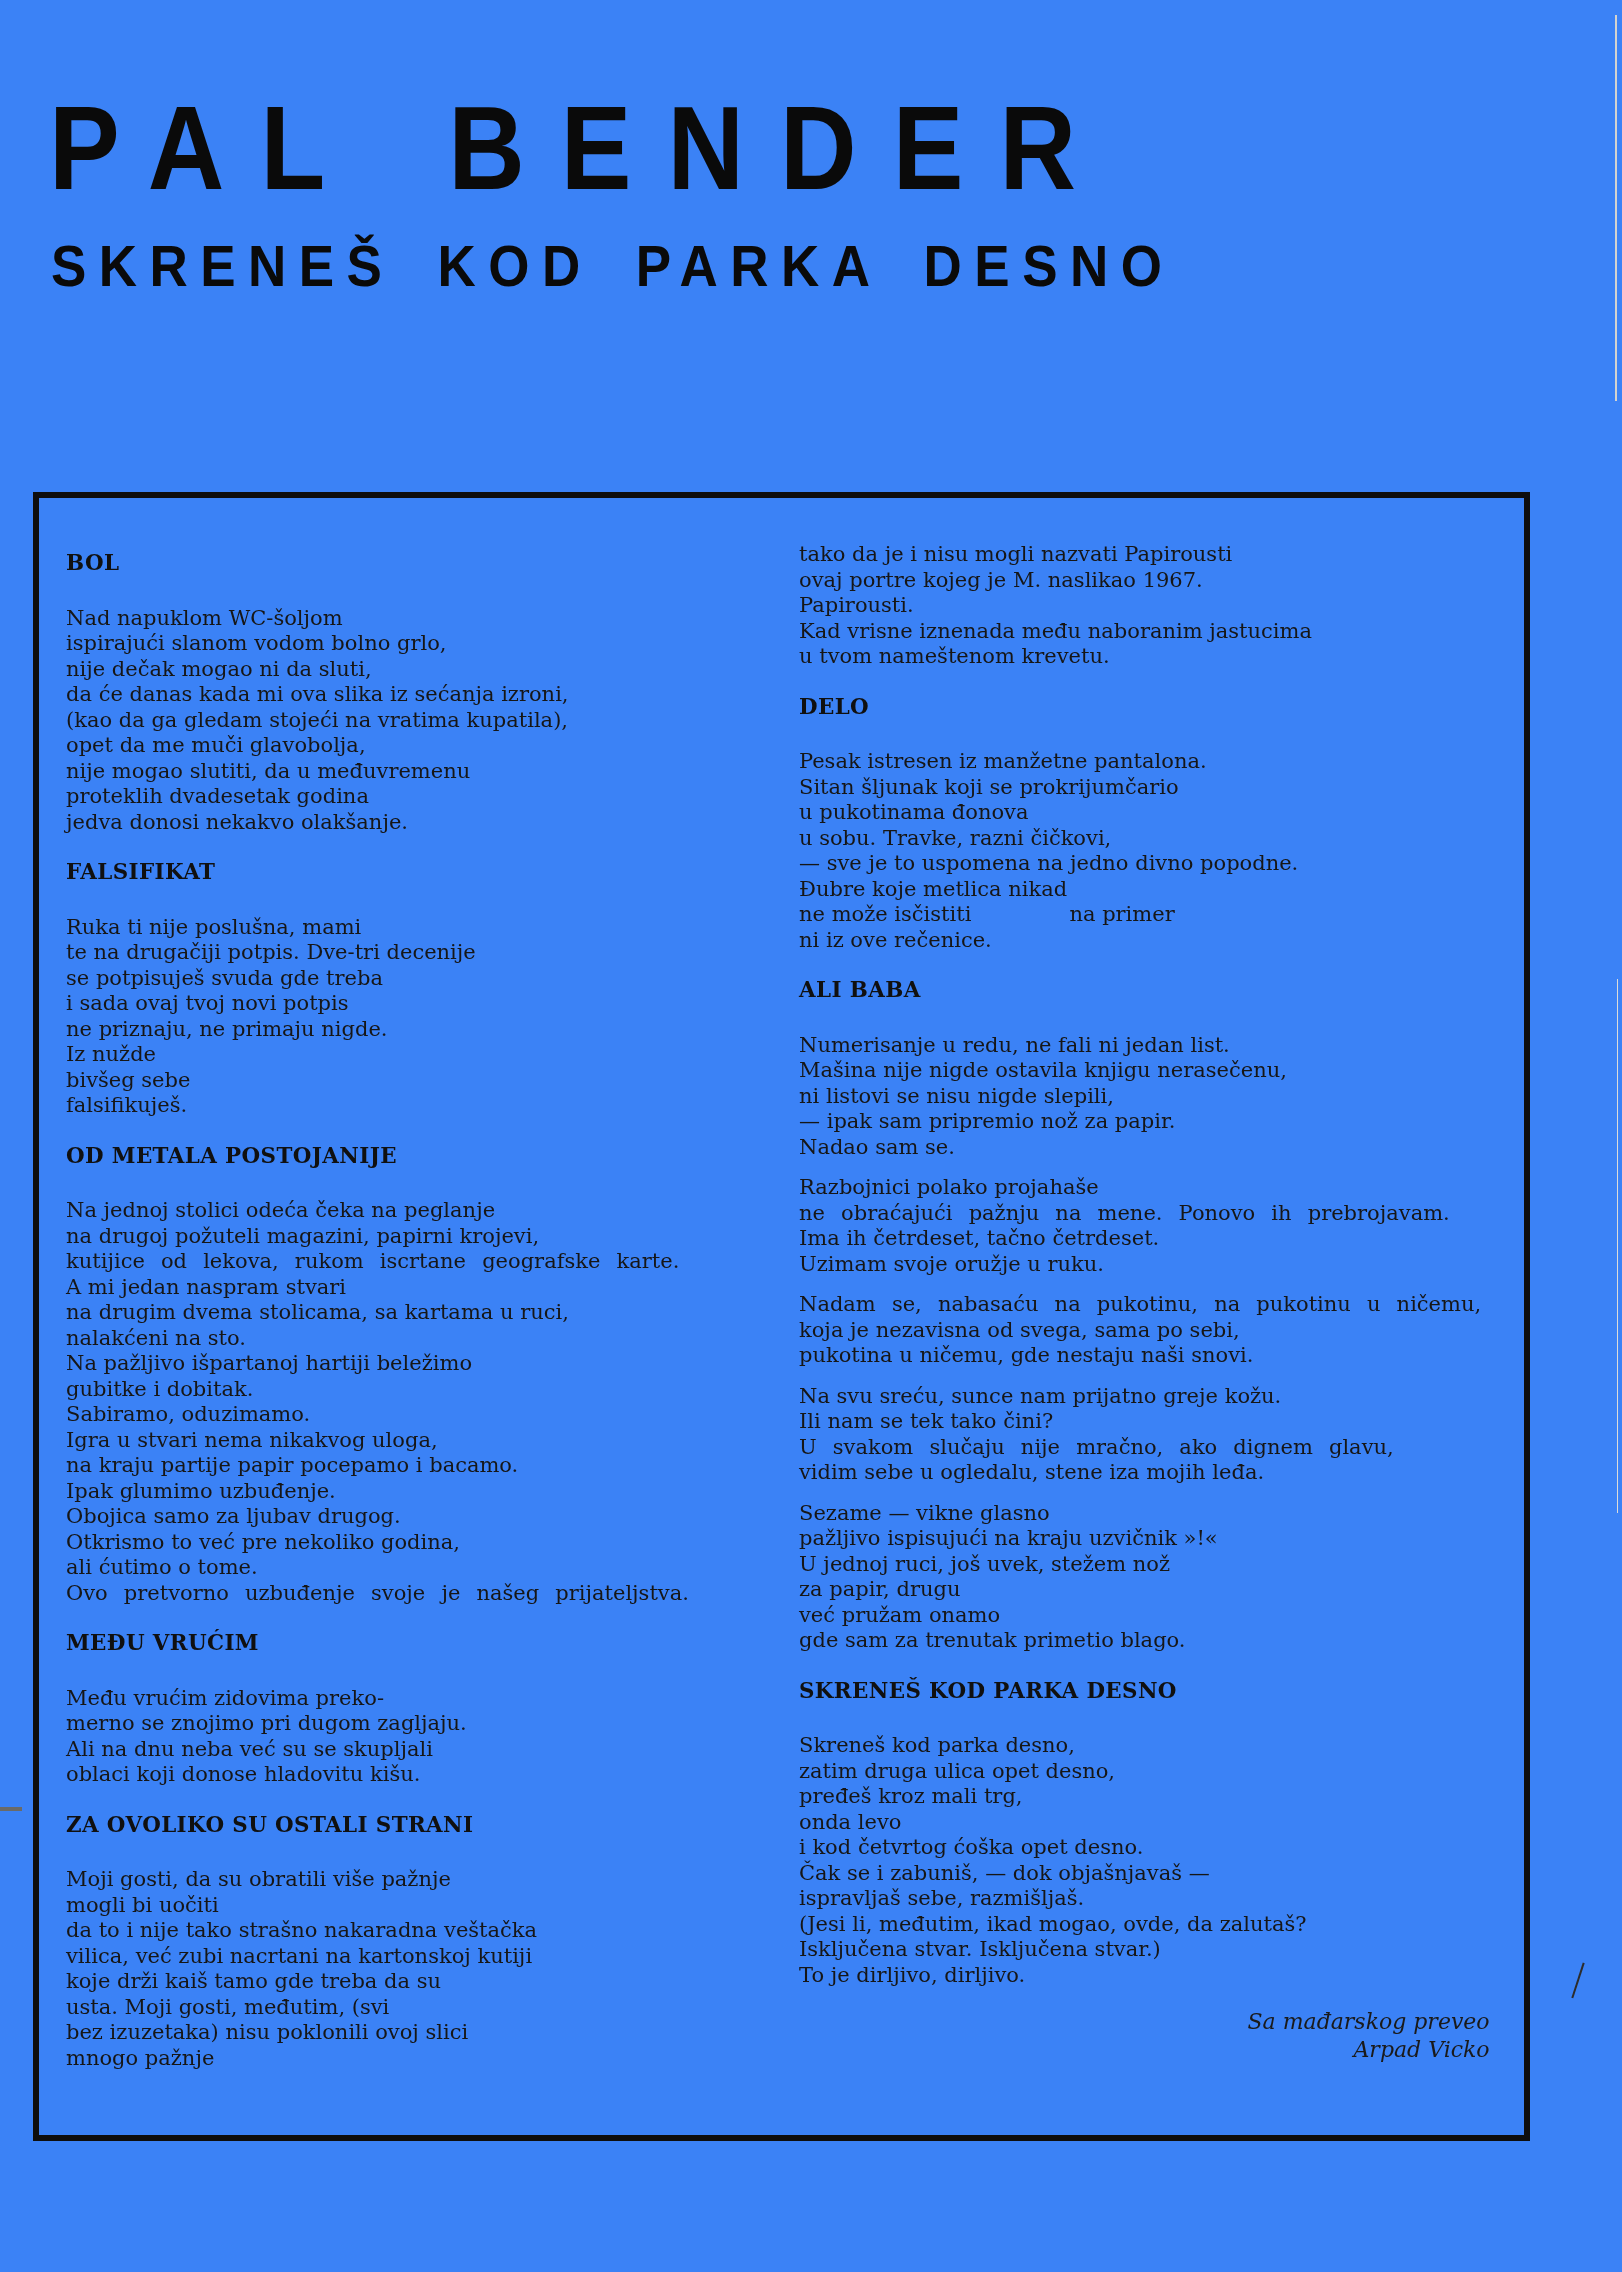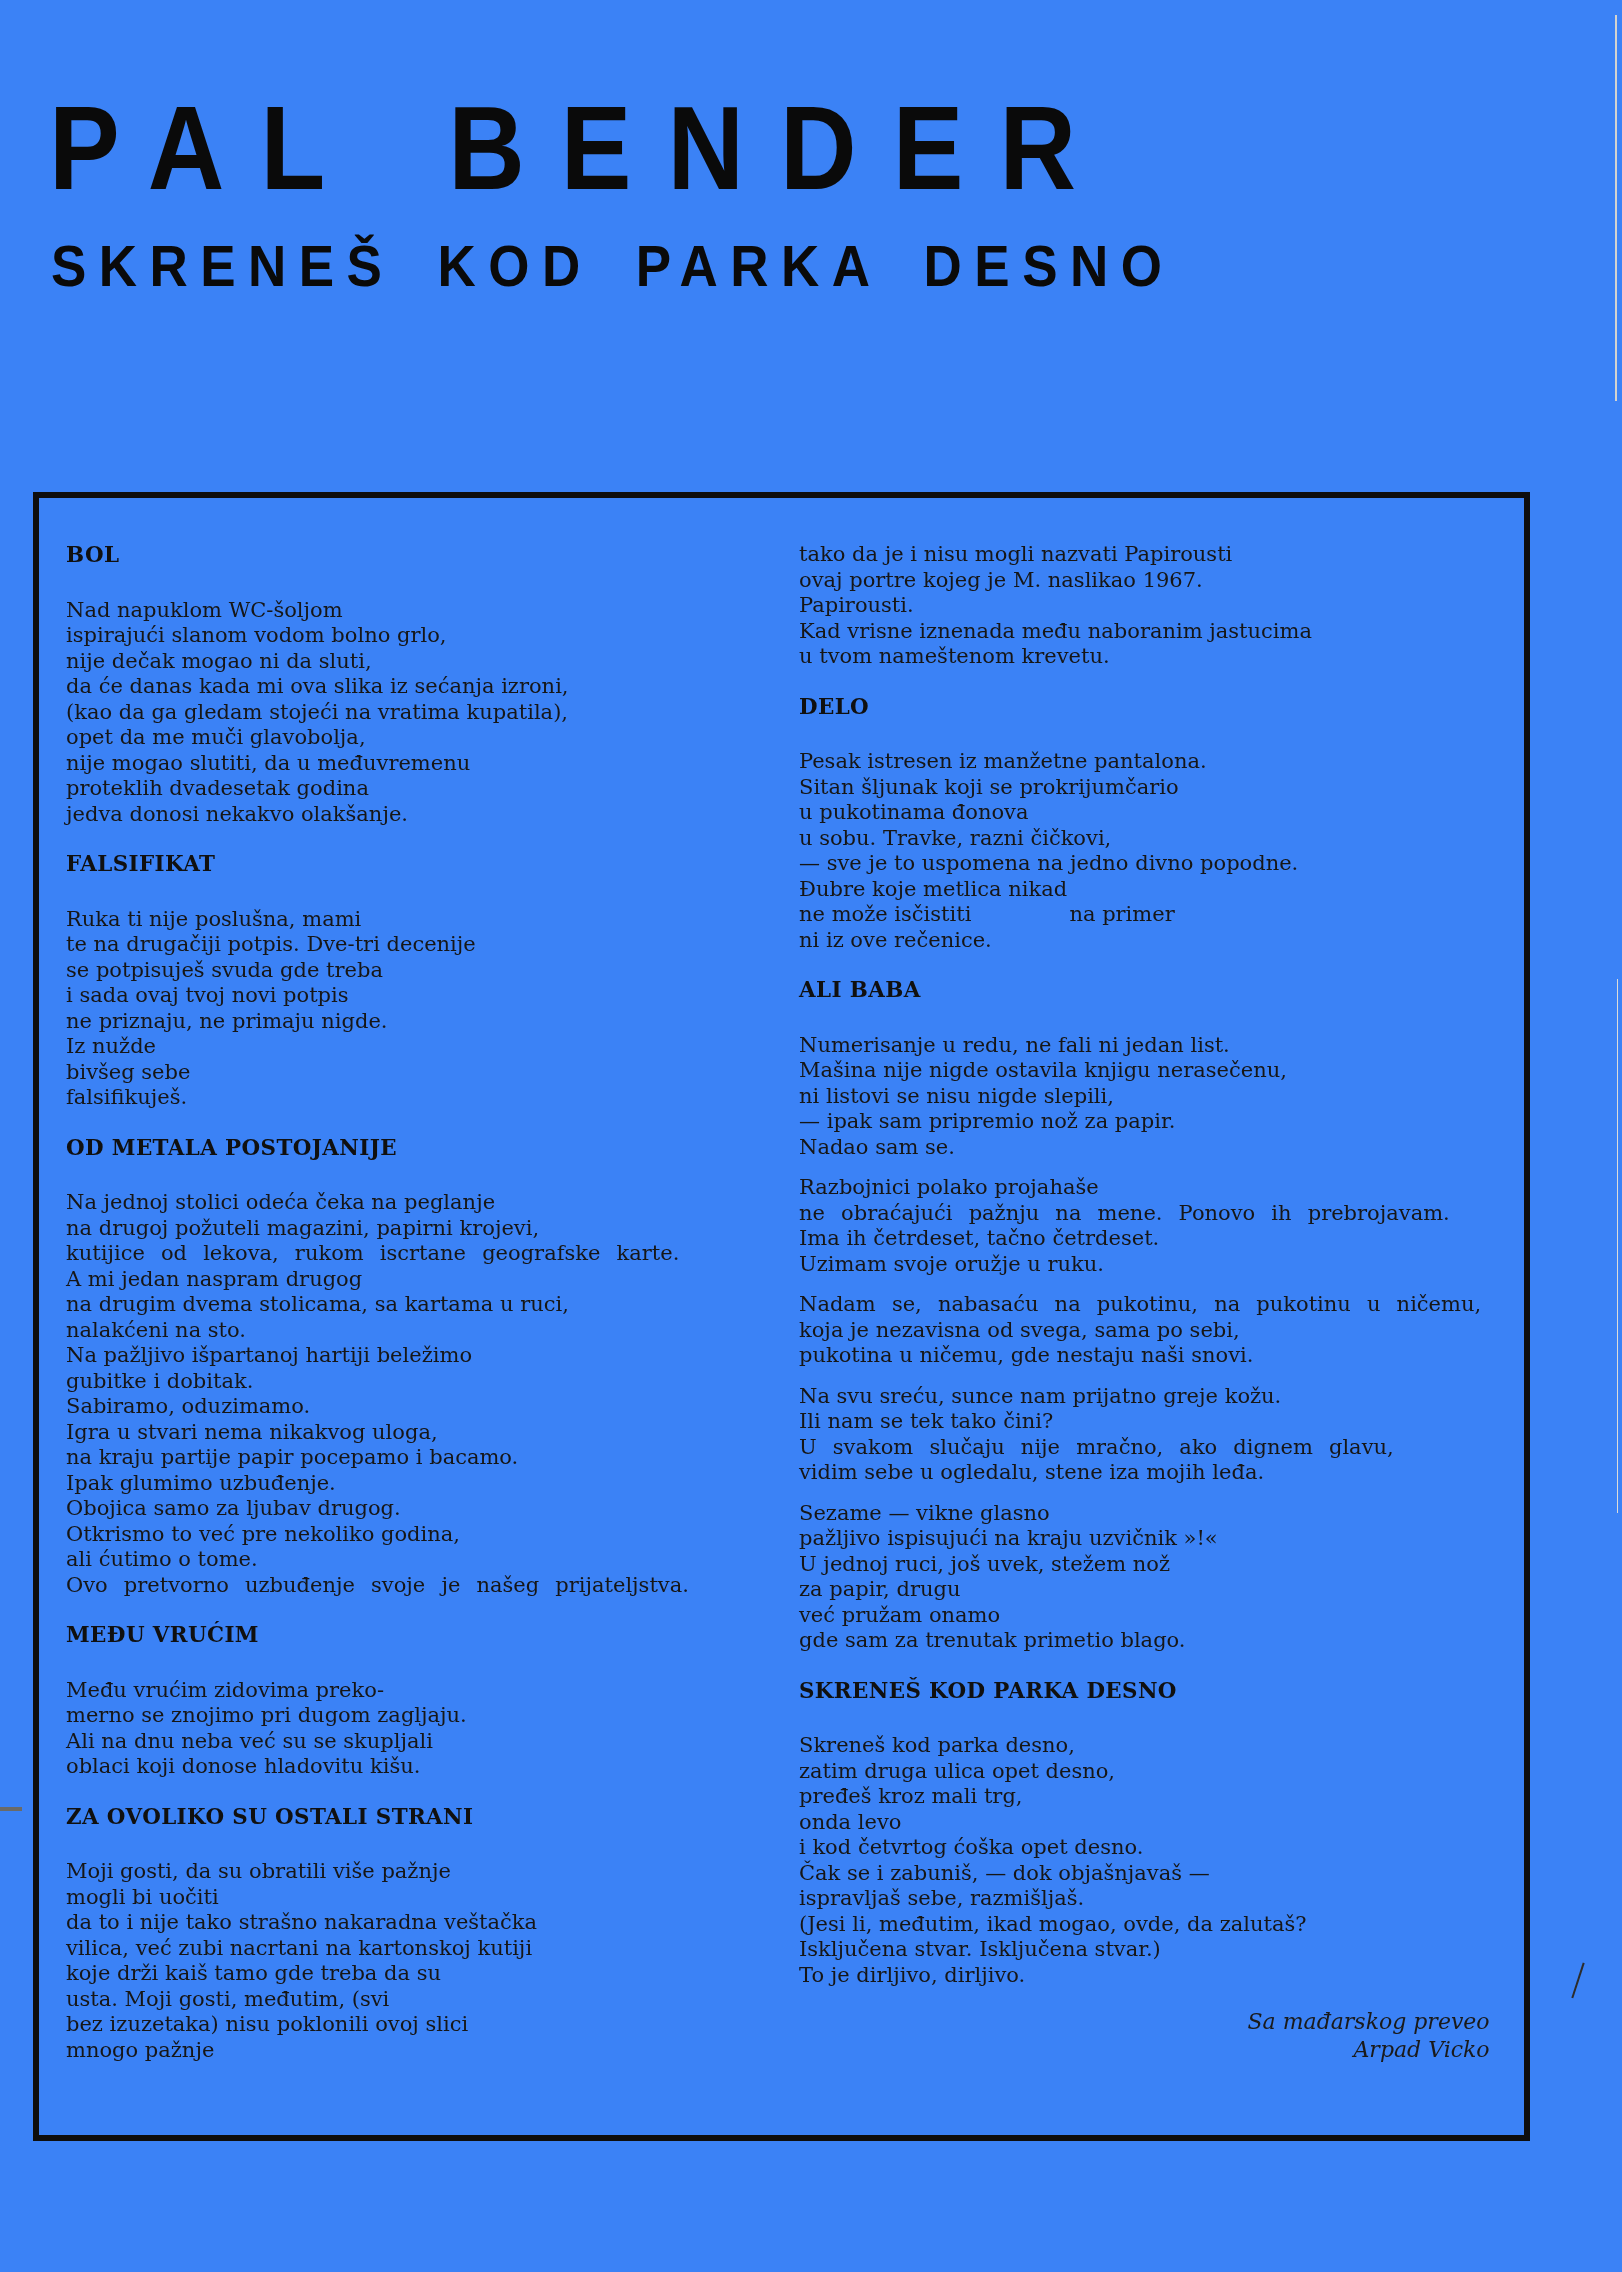--- a/index.html
+++ b/index.html
@@ -56,21 +56,21 @@
     color:#161616;
   }
   .heading{
     font-size:21.4px;line-height:25.5px;
     font-weight:bold;
     letter-spacing:0.4px;
     margin:24px 0 30px 0;
     color:#101010;
     white-space:nowrap;
   }
-  .column > .heading:first-child{margin-top:0;}
+  .column > .heading:first-child{margin-top:8px;}
   .stanza + .stanza{margin-top:15px;}
   .wide{word-spacing:0.45em;}
   .gap{display:inline-block;width:98px;}
   .translator{
     margin-top:20px;
     text-align:right;
     padding-right:15.4px;
     font-style:italic;
   }
   .translator .tline{
@@ -128,21 +128,21 @@
           <div class="line">ne priznaju, ne primaju nigde.</div>
           <div class="line">Iz nužde</div>
           <div class="line">bivšeg sebe</div>
           <div class="line">falsifikuješ.</div>
         </div>
         <div class="heading">OD METALA POSTOJANIJE</div>
         <div class="stanza">
           <div class="line">Na jednoj stolici odeća čeka na peglanje</div>
           <div class="line">na drugoj požuteli magazini, papirni krojevi,</div>
           <div class="line wide">kutijice od lekova, rukom iscrtane geografske karte.</div>
-          <div class="line">A mi jedan naspram drugog</div>
+          <div class="line">A mi jedan naspram stvari</div>
           <div class="line">na drugim dvema stolicama, sa kartama u ruci,</div>
           <div class="line">nalakćeni na sto.</div>
           <div class="line">Na pažljivo išpartanoj hartiji beležimo</div>
           <div class="line">gubitke i dobitak.</div>
           <div class="line">Sabiramo, oduzimamo.</div>
           <div class="line">Igra u stvari nema nikakvog uloga,</div>
           <div class="line">na kraju partije papir pocepamo i bacamo.</div>
           <div class="line">Ipak glumimo uzbuđenje.</div>
           <div class="line">Obojica samo za ljubav drugog.</div>
           <div class="line">Otkrismo to već pre nekoliko godina,</div>

